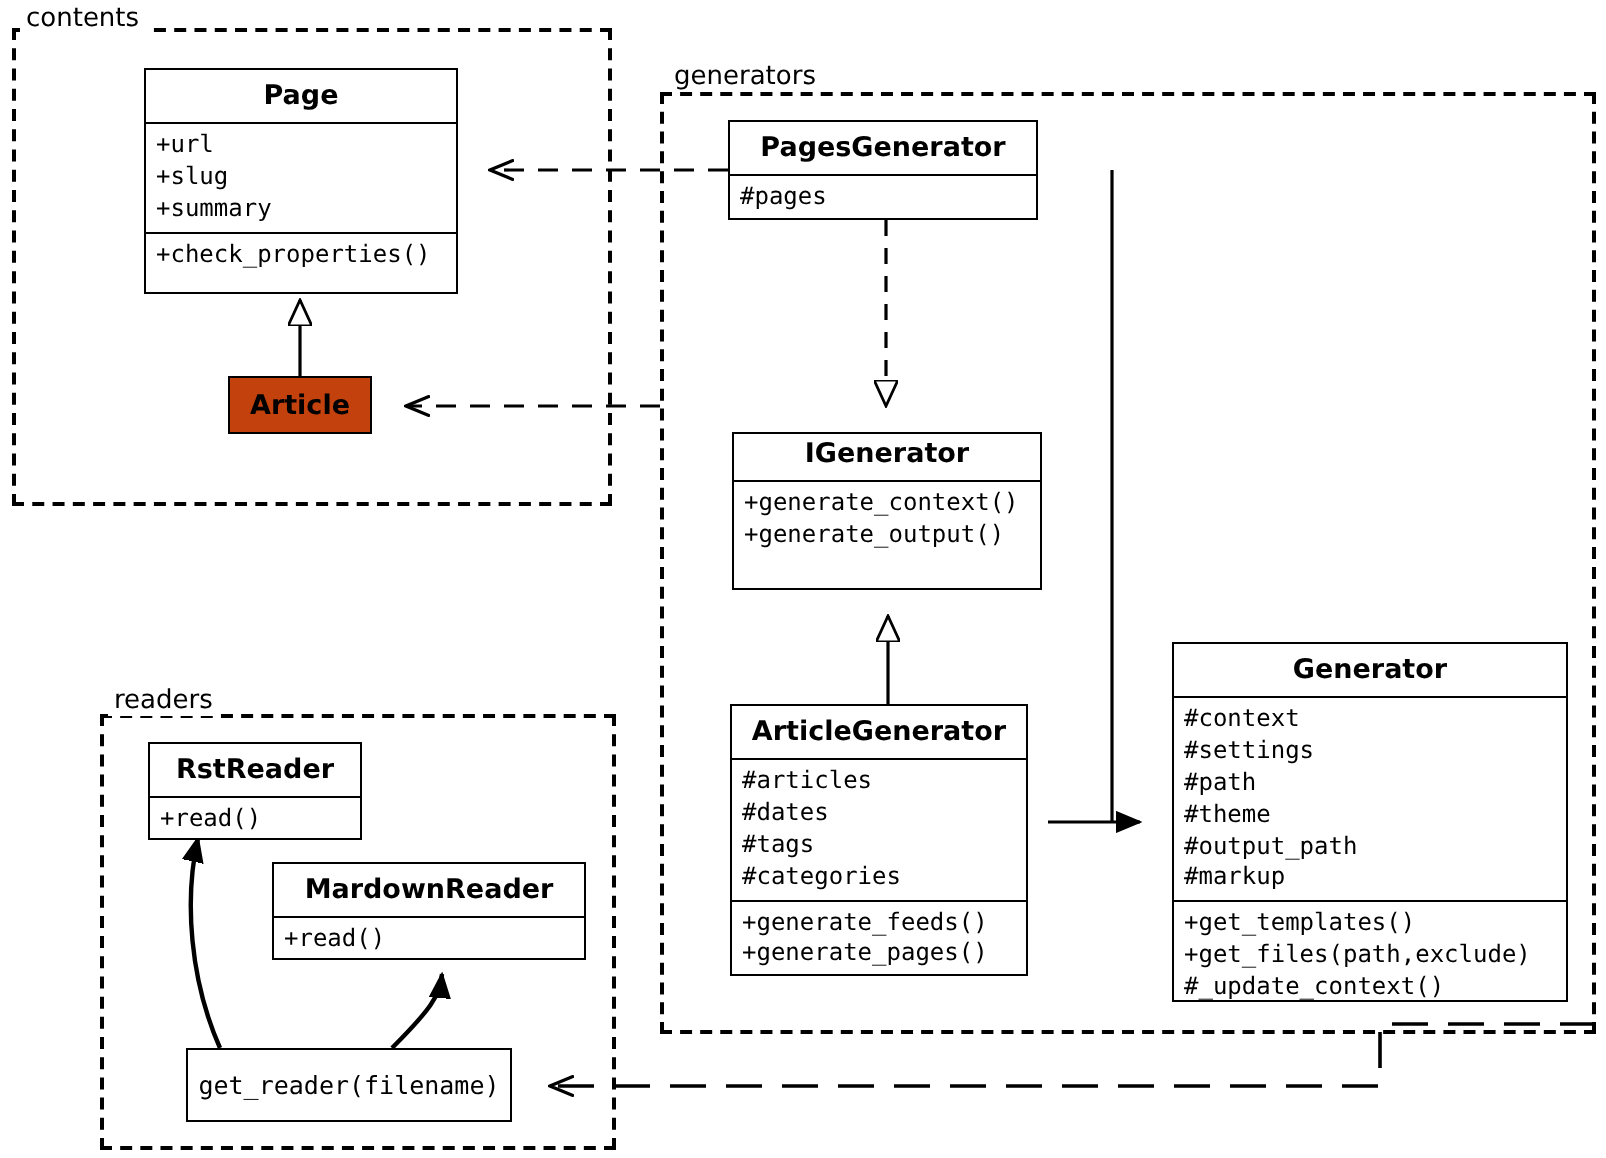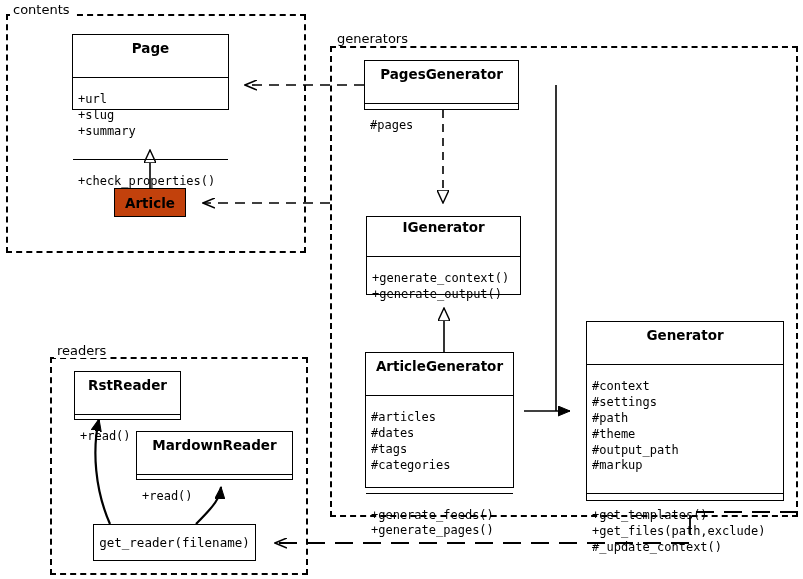--- a/index.html
+++ b/index.html
@@ -50,25 +50,24 @@
     text-align: center;
     font-size: 12px;
     font-weight: normal;
     padding: 4px 6px 0 6px;
     font-family: "DejaVu Sans Mono", monospace;
   }
   .cls-sep {
     border-top: 1.5px solid #000;
   }
   .cls-compartment {
-    padding: 14px 5px 3px 5px;
+    padding: 3px 5px 3px 5px;
     font-family: "DejaVu Sans Mono", monospace;
     font-size: 12px;
     line-height: 1.32;
-    margin-top: 16px;
   }
   .cls-compartment div {
     white-space: nowrap;
   }
   .simple-box {
     position: absolute;
     border: 1.5px solid #000;
     background: #c2410c;
     box-sizing: border-box;
     display: flex;
@@ -107,21 +106,21 @@
 
   <div class="pkg" style="left:6px; top:14px; width:300px; height:239px; border-style:dashed;"></div>
   <div class="pkg-label" style="left:10px; top:2px;">contents</div>
 
   <div class="pkg" style="left:330px; top:46px; width:468px; height:471px; border-style:dashed;"></div>
   <div class="pkg-label" style="left:334px; top:31px;">generators</div>
 
   <div class="pkg" style="left:50px; top:357px; width:258px; height:218px; border-style:dashed;"></div>
   <div class="pkg-label" style="left:54px; top:343px;">readers</div>
 
-  <div class="cls" style="left:72px; top:34px; width:157px; height:76px;">
+  <div class="cls" style="left:72px; top:34px; width:157px; height:113px;">
     <div class="cls-name">Page</div>
     <div class="cls-compartment cls-sep">
       <div>+url</div>
       <div>+slug</div>
       <div>+summary</div>
     </div>
     <div class="cls-compartment cls-sep">
       <div>+check_properties()</div>
     </div>
   </div>

